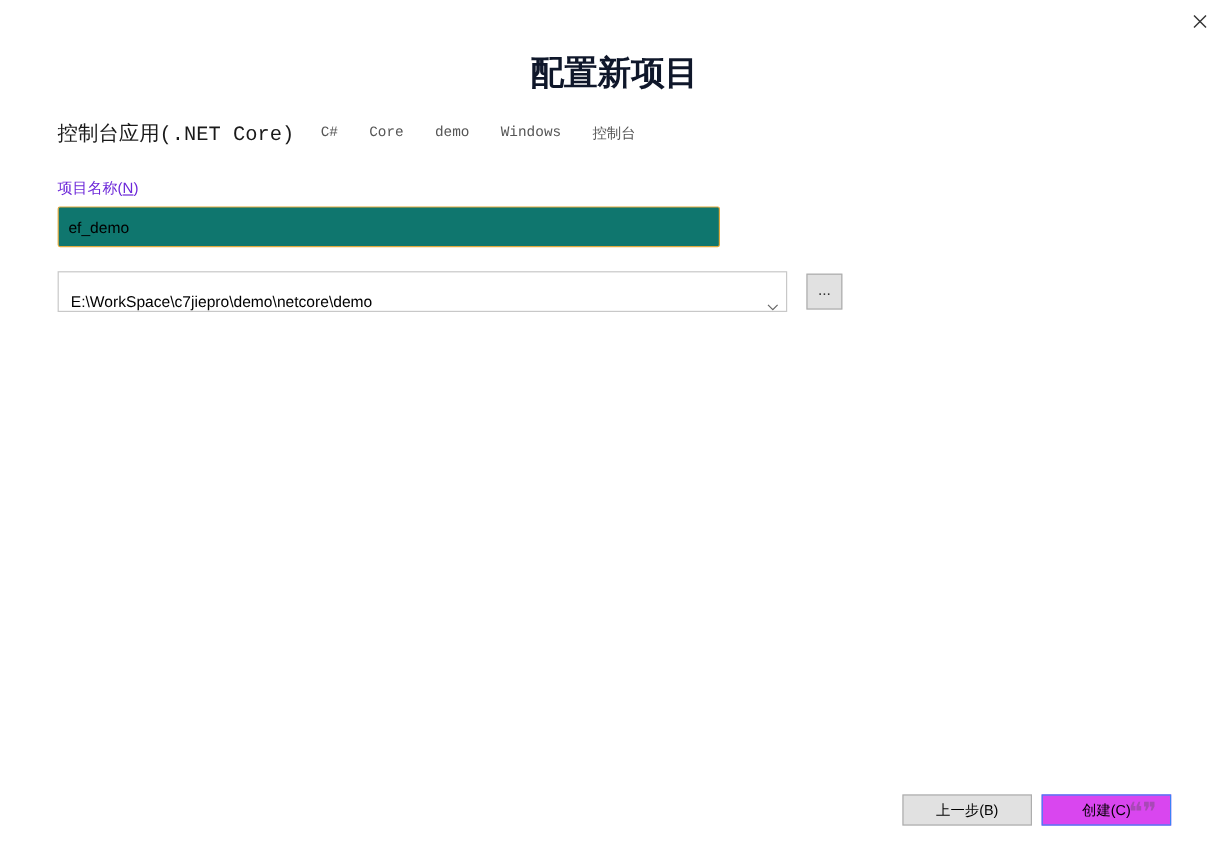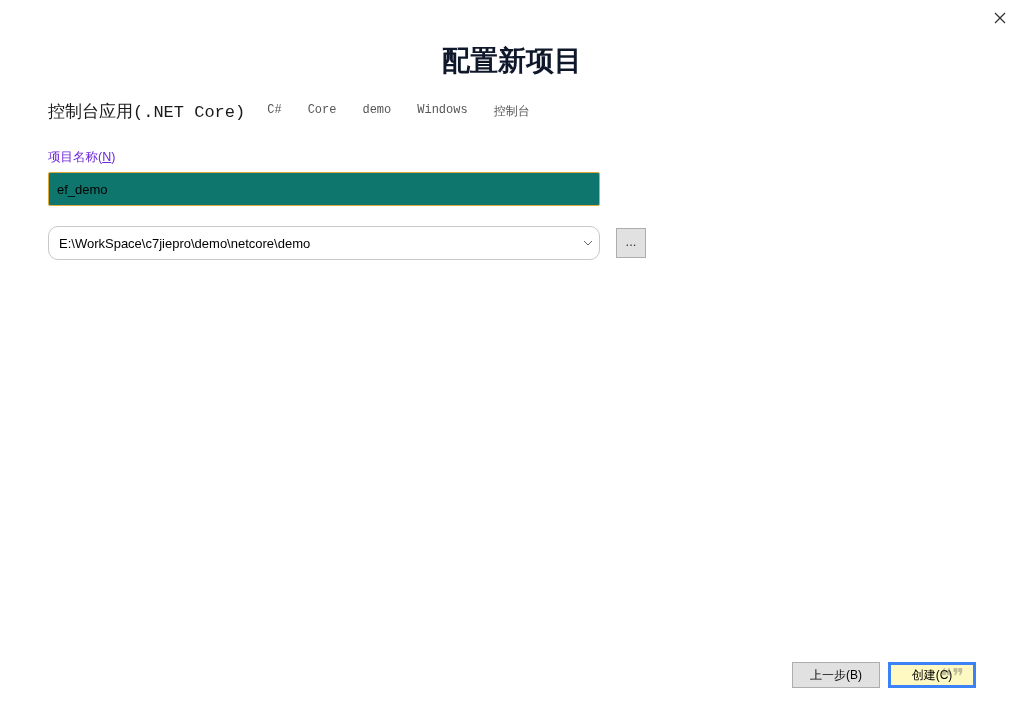--- a/index.html
+++ b/index.html
@@ -83,27 +83,27 @@
       background: #0f766e;
       display: flex;
       align-items: center;
     }
     .location-row {
       display: flex;
       align-items: center;
       gap: 16px;
     }
     .location-select {
-      width: 552px;
+      width: 608px;
       height: 34px;
       border: 1px solid #c8c8c8;
-      border-radius: 10px;
+      border-radius: 0;
       background: #fff;
       display: flex;
-      align-items: center;
+      align-items: flex-end;
       justify-content: space-between;
       padding: 0 6px 0 10px;
       font-size: 13px;
       cursor: pointer;
     }
     .location-select .dropdown-icon {
       width: 10px;
       height: 6px;
       color: #666;
     }
@@ -124,31 +124,31 @@
       position: absolute;
       bottom: 0;
       right: 48px;
       height: 70px;
       display: flex;
       align-items: flex-start;
       gap: 8px;
       padding-top: 22px;
     }
     .footer-btn {
-      width: 88px;
+      width: 108px;
       height: 26px;
       font-size: 12px;
       font-family: inherit;
       cursor: pointer;
       border: 1px solid #adadad;
       background: #e1e1e1;
     }
     .footer-btn.primary {
-      border: 3px solid #3b82f6;
-      background: #fef9c3;
+      border: 1px solid #3b82f6;
+      background: #d946ef;
     }
     .watermark {
       position: absolute;
       bottom: 20px;
       right: 60px;
       font-size: 18px;
       color: rgba(80,80,80,0.65);
       pointer-events: none;
       display: flex;
       align-items: center;

